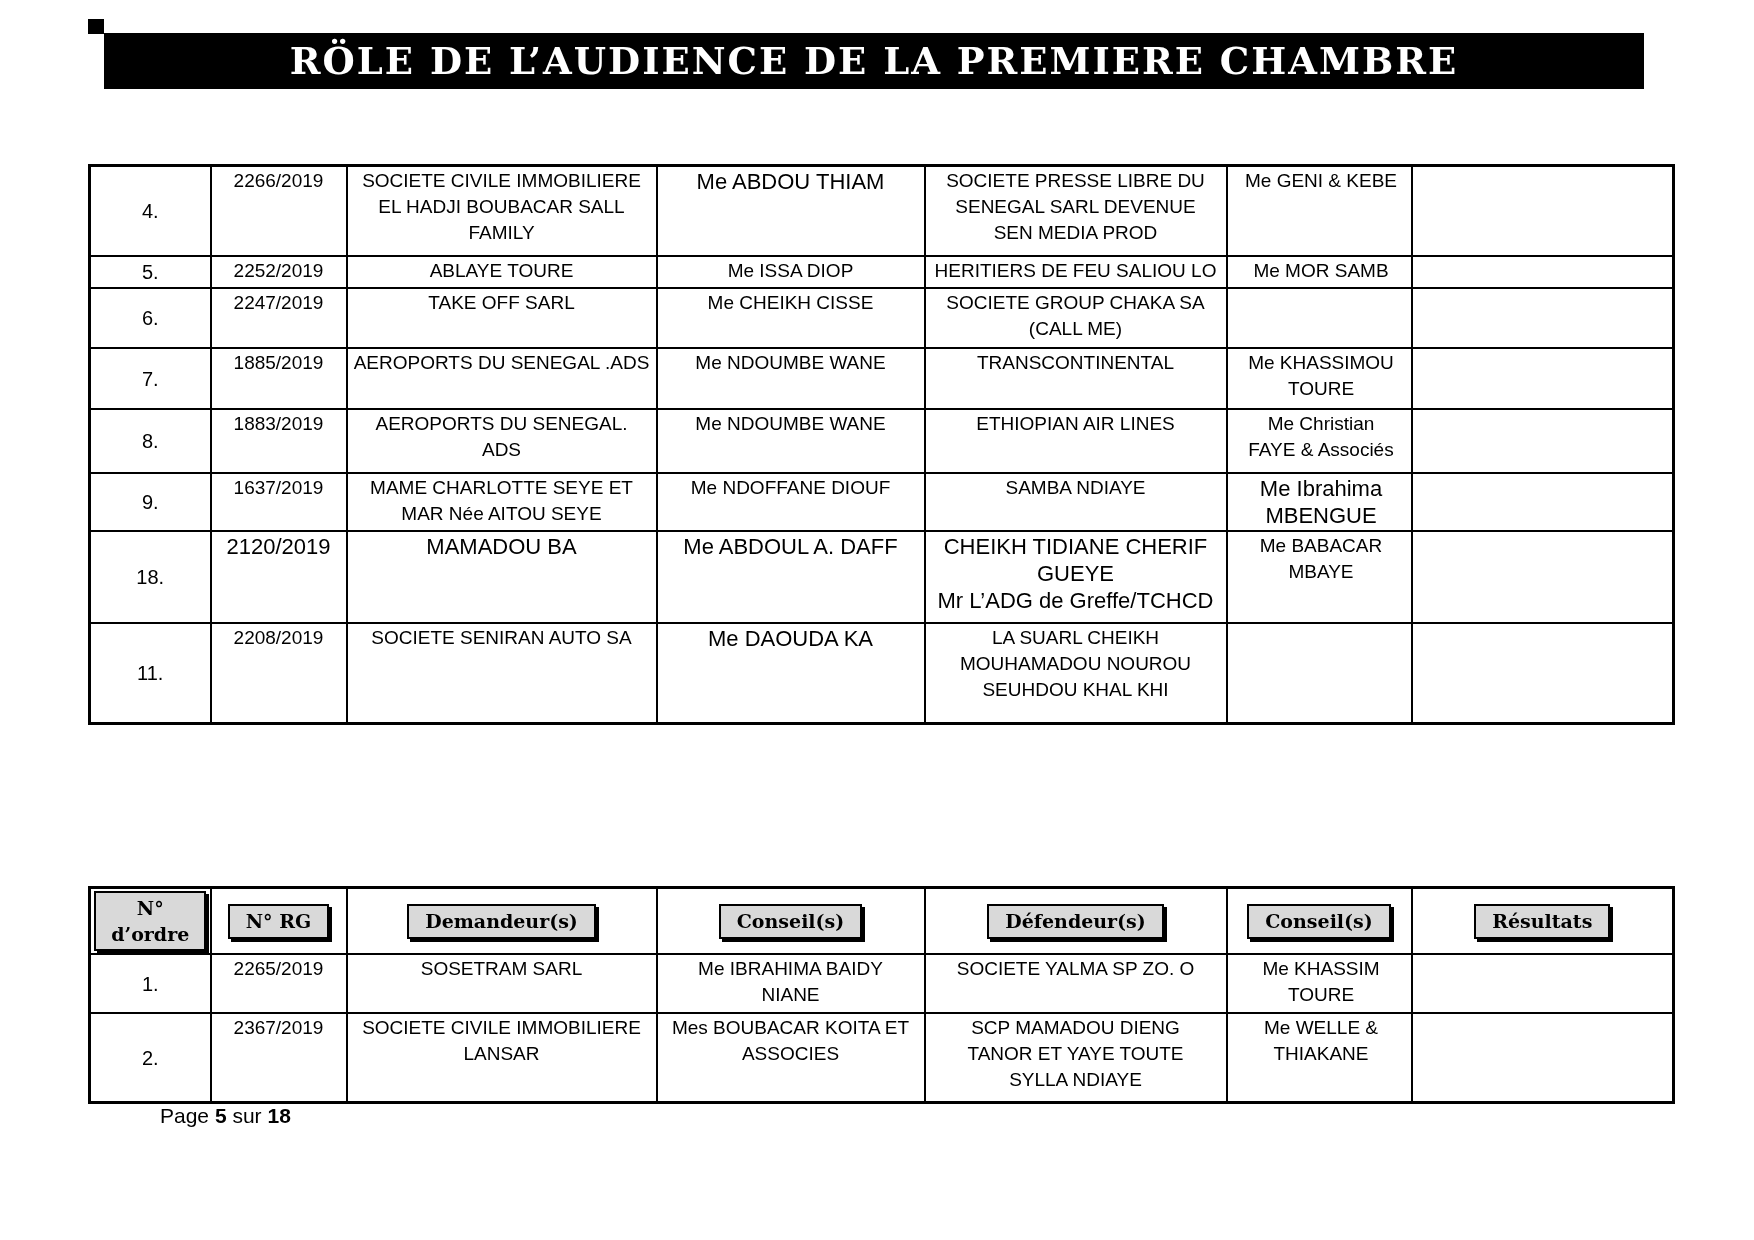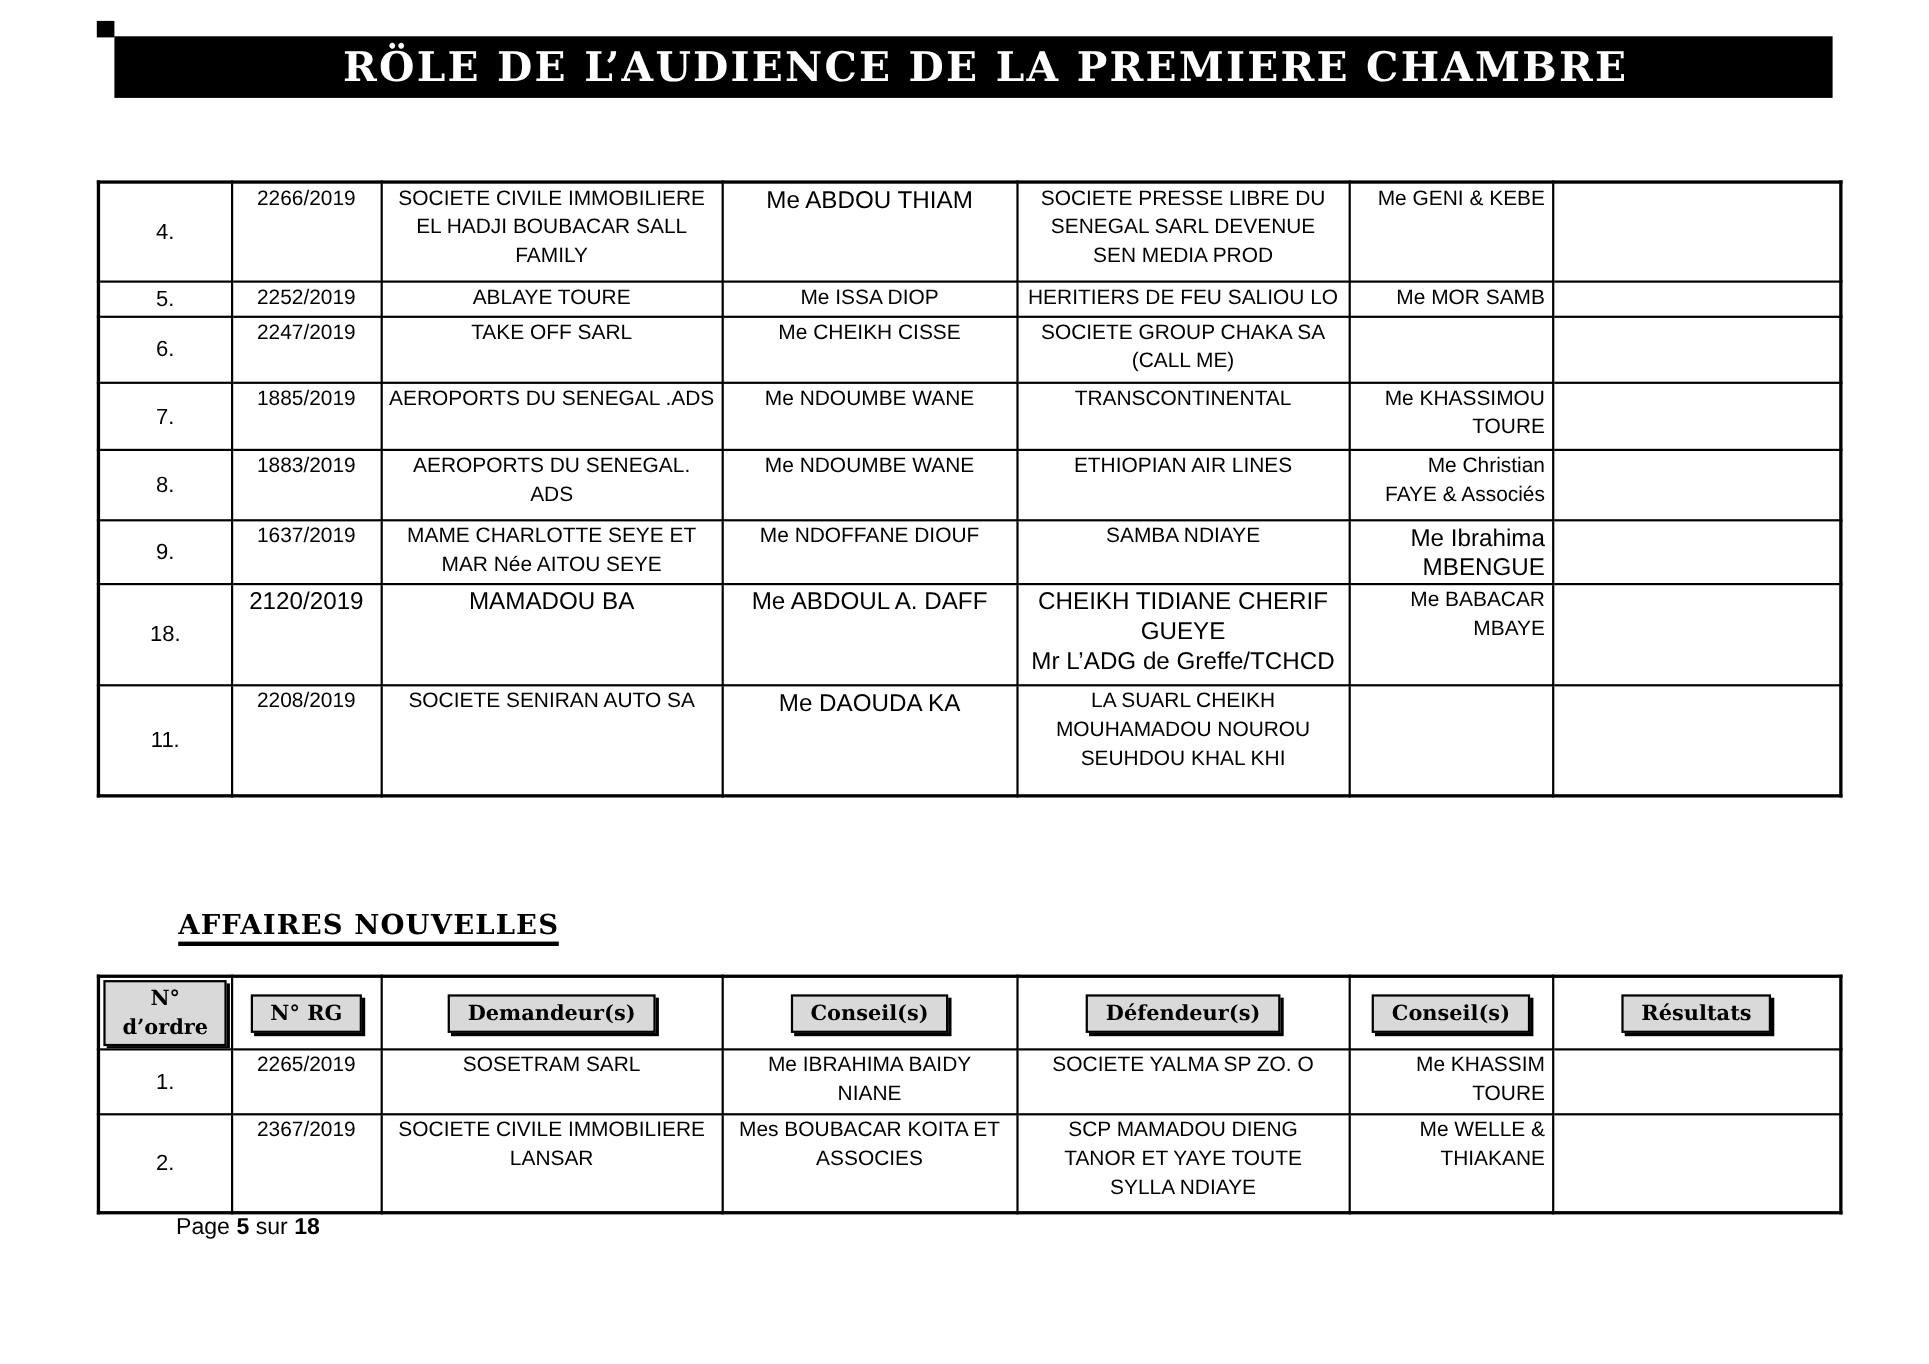--- a/index.html
+++ b/index.html
@@ -11,21 +11,21 @@
     color:#000;
     overflow:hidden;
   }
   
   .banner-notch{
     position:absolute;left:88px;top:19px;width:16px;height:15px;background:#000;
   }
   .banner{
     position:absolute;left:104px;top:33px;width:1540px;height:56px;
     background:#000;
-    display:flex;align-items:center;justify-content:center;padding-left:22px;
+    display:flex;align-items:center;justify-content:center;
   }
   .banner .title-text{
     color:#fff;
     font-family:"DejaVu Serif",serif;
     font-weight:bold;
     font-size:37px;
     letter-spacing:2px;
     white-space:nowrap;
   }
   
@@ -44,21 +44,21 @@
     padding:1px 6px;
     font-size:19px;
     line-height:26px;
     vertical-align:top;
     text-align:center;
     white-space:pre-line;
     overflow:hidden;
   }
   .roll td.c0{vertical-align:middle;font-size:20px;}
   .roll td.c1{letter-spacing:0px;}
-  .roll td.c5{text-align:right;padding-left:10px;}
+  .roll td.c5{text-align:center;padding-left:10px;}
   .roll td.big{font-size:22px;line-height:27px;}
   
   #table1 tr:nth-child(1) td{height:86px;}
   #table1 tr:nth-child(2) td{height:28px;}
   #table1 tr:nth-child(3) td{height:56px;}
   #table1 tr:nth-child(4) td{height:57px;}
   #table1 tr:nth-child(5) td{height:60px;}
   #table1 tr:nth-child(6) td{height:53px;}
   #table1 tr:nth-child(7) td{height:88px;}
   #table1 tr:nth-child(8) td{height:96px;}
@@ -208,21 +208,20 @@
           <td class="c3 big">Me DAOUDA KA</td>
           <td class="c4">LA SUARL CHEIKH
 MOUHAMADOU NOUROU
 SEUHDOU KHAL KHI</td>
           <td class="c5"></td>
           <td class="c6"></td>
         </tr>
       </tbody>
   </table>
 
-  <div class="heading">AFFAIRES NOUVELLES</div>
 
   <table class="roll" id="table2">
     <colgroup>
       <col style="width:121px">
         <col style="width:136px">
         <col style="width:310px">
       <col style="width:268px">
         <col style="width:302px">
         <col style="width:185px">
       <col style="width:262px">

